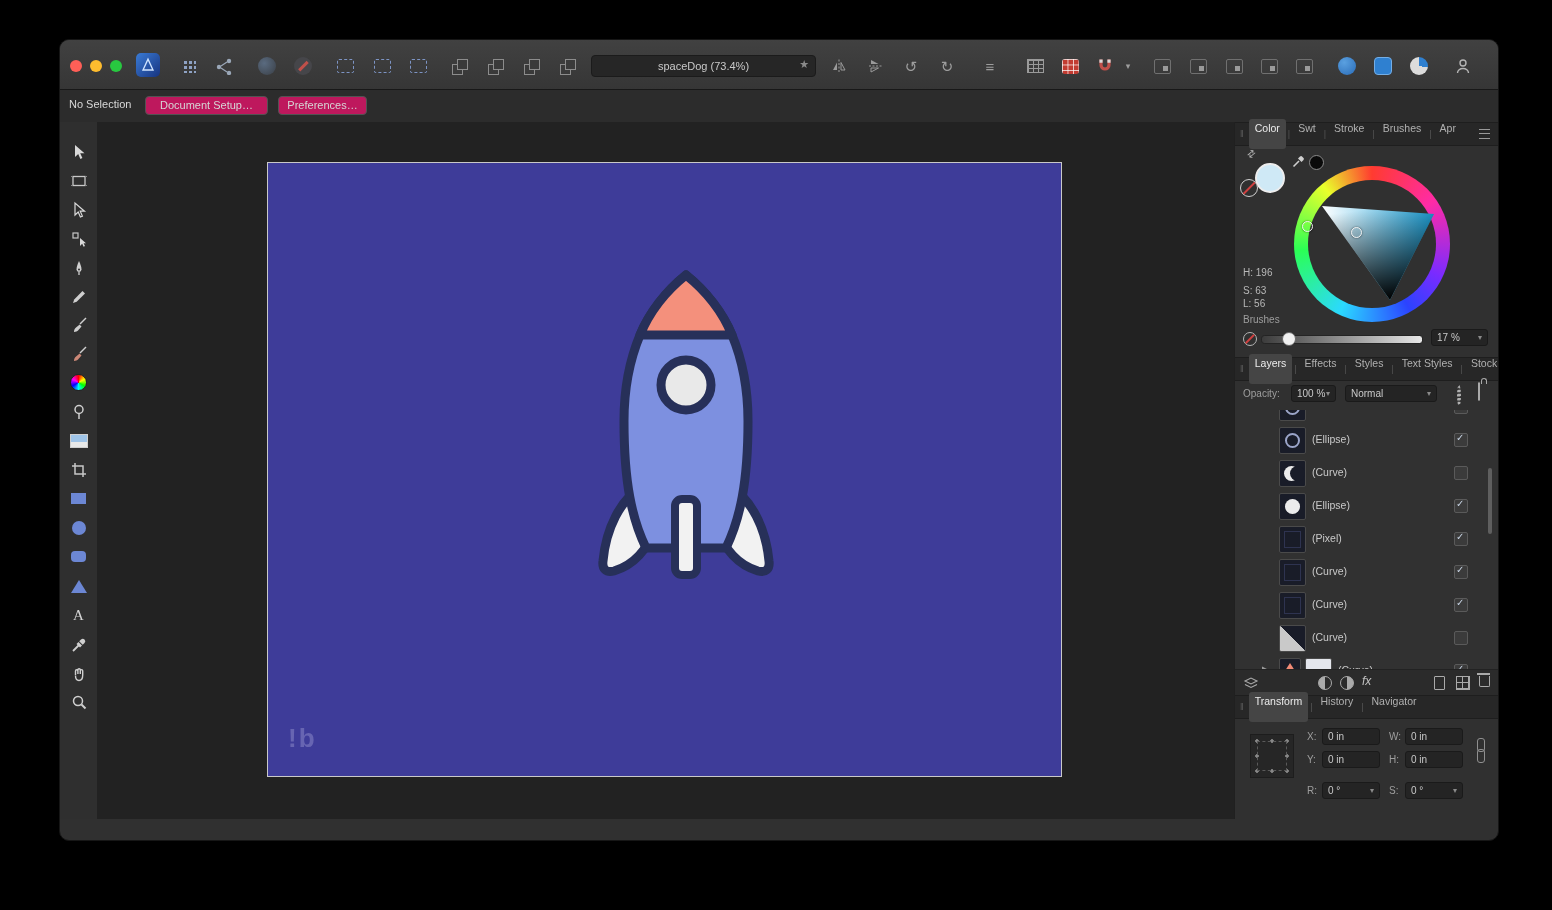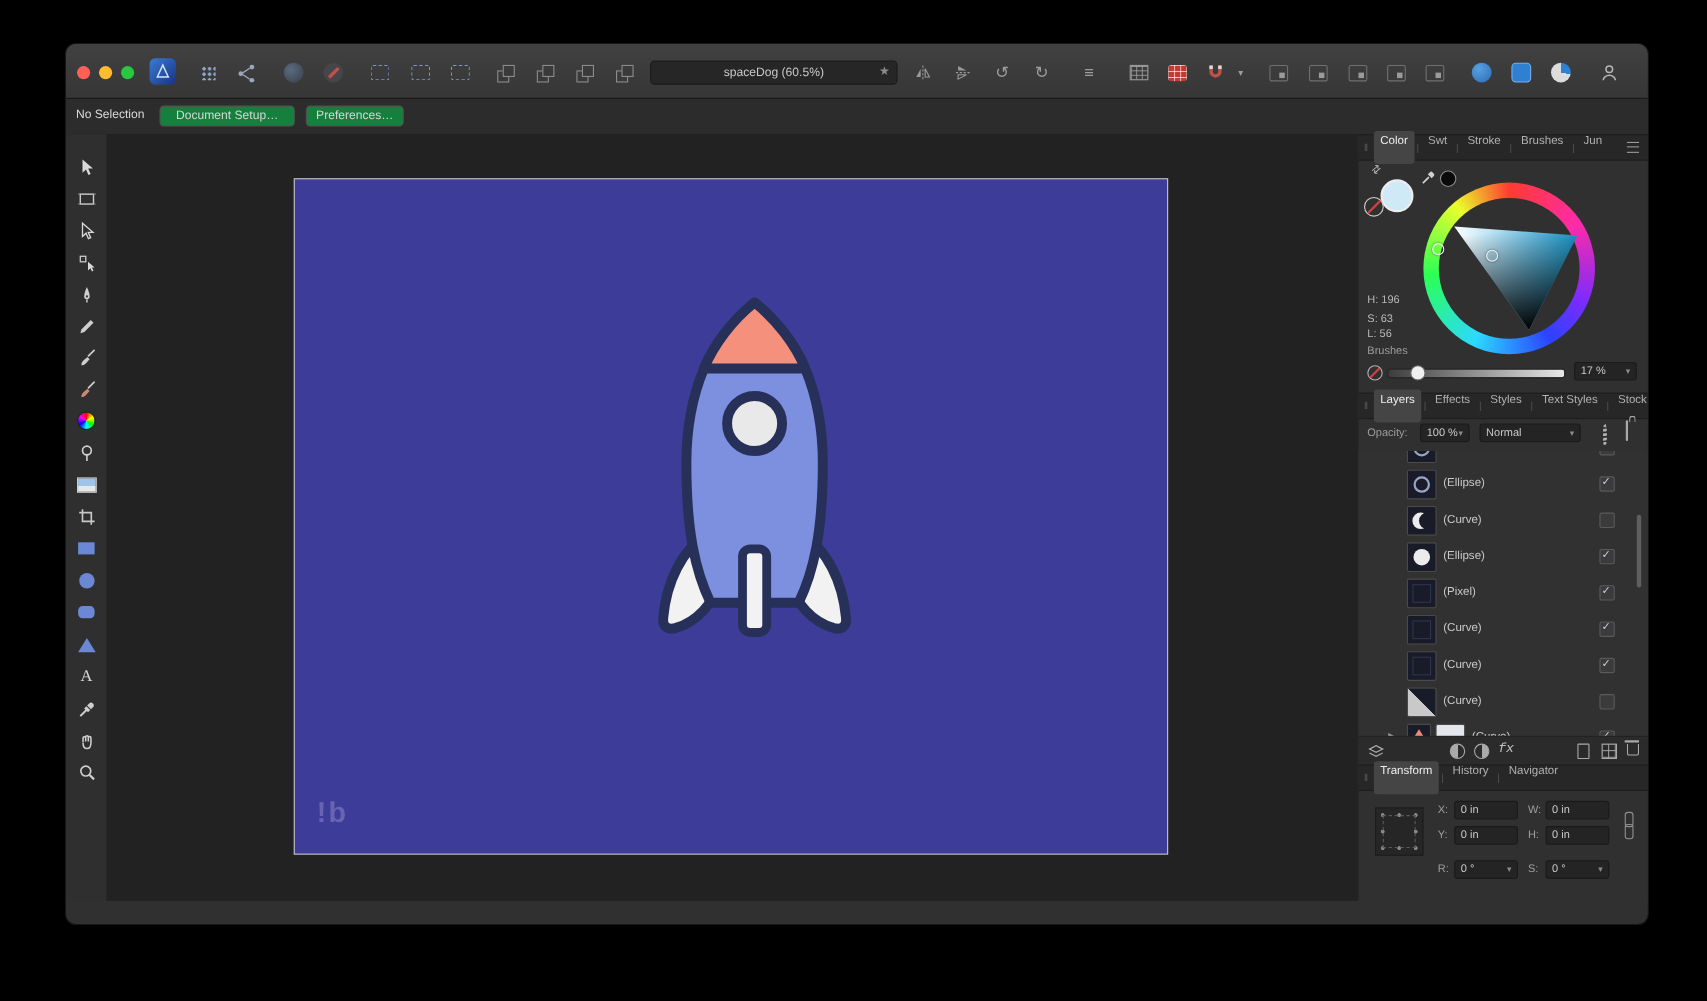--- a/index.html
+++ b/index.html
@@ -36,21 +36,21 @@
   .circle-btn{width:18px;height:18px;border-radius:50%;}
   .persona-a{background:radial-gradient(circle at 35% 35%,#5a6b80,#3a3f46);}
   .persona-b{position:relative;background:#46464a;overflow:hidden;}
   .persona-b::after{content:"";position:absolute;left:8px;top:3px;width:2.5px;height:12px;background:#c0504a;transform:rotate(45deg);}
   .blue-circle{background:radial-gradient(circle at 35% 30%,#5aa0e0,#2a6cb8);}
   .blue-square{width:18px;height:18px;border-radius:4px;background:#2f80d0;border:1px solid #74aee6;box-sizing:border-box;}
   .arc-circle{background:conic-gradient(#2f80d0 0 100deg,#dcdcdc 100deg 360deg);}
   
   .context-bar{position:absolute;left:0;top:50px;width:100%;height:32px;background:#2c2c2c;border-bottom:1px solid #1e1e1e;}
   .ctx-status{position:absolute;left:9px;top:8px;font-size:11px;color:#d8d8d8;}
-  .ctx-btn{position:absolute;top:6px;height:19px;background:#15803d;border:1px solid #535353;border-radius:4px;
+  .ctx-btn{position:absolute;top:6px;height:19px;background:#be185d;border:1px solid #535353;border-radius:4px;
     color:#d6d6d6;font-size:11px;line-height:17px;text-align:center;box-sizing:border-box;}
   
   .main{position:absolute;left:0;top:82px;width:100%;height:697px;}
   .tools-col{position:absolute;left:0;top:0;width:37px;height:100%;background:#2f2f2f;border-right:1px solid #242424;}
   .tool{position:absolute;left:8px;width:21px;height:21px;display:flex;align-items:center;justify-content:center;}
   .shape-rect{width:15px;height:11px;background:#6c87d4;}
   .shape-ellipse{width:14px;height:14px;border-radius:50%;background:#6c87d4;}
   .shape-rrect{width:15px;height:11px;border-radius:4px;background:#6c87d4;}
   .shape-tri{width:0;height:0;border-left:8px solid transparent;border-right:8px solid transparent;border-bottom:13px solid #6c87d4;}
   .tool-a{font-family:"Liberation Serif",serif;font-size:15px;color:#d5d5d5;}
@@ -110,21 +110,21 @@
     border-left:7px solid transparent;border-right:7px solid transparent;border-bottom:11px solid #f08a76;}
   .th-light{background:#e4e6ec;}
   .llabel{position:absolute;left:77px;top:0;line-height:33px;font-size:10.5px;color:#c9c9c9;}
   .cb{position:absolute;left:219px;top:10px;width:12px;height:12px;background:#3b3b3b;border:1px solid #5a5a5a;border-radius:2px;}
   .cb.checked::after{content:"✓";position:absolute;left:1px;top:-2px;color:#c6d2e2;font-size:10px;}
   .scroll-thumb{position:absolute;left:253px;width:4px;border-radius:2px;background:#5f5f5f;}
   .layers-toolbar{position:absolute;left:0;top:547px;width:100%;height:26px;background:#2b2b2b;border-top:1px solid #222;border-bottom:1px solid #222;}
   .lt-icon{position:absolute;top:6px;display:flex;align-items:center;justify-content:center;color:#b0b0b0;}
   .mask-icon{width:12px;height:12px;border-radius:50%;border:1.5px solid #aaa;background:linear-gradient(90deg,#aaa 0 50%,transparent 50%);}
   .adjust-icon{width:12px;height:12px;border-radius:50%;border:1.5px solid #aaa;background:linear-gradient(270deg,#aaa 0 50%,transparent 50%);}
-  .fx-text{font-family:Liberation Mono, monospace;font-style:italic;font-size:12px;color:#c0c0c0;}
+  .fx-text{font-family:Liberation Sans, sans-serif;font-style:italic;font-size:12px;color:#c0c0c0;}
   .page-icon{width:9px;height:12px;border:1px solid #aaa;border-radius:1px;}
   .grid4{width:12px;height:12px;border:1px solid #aaa;
     background-image:linear-gradient(#aaa 1px,transparent 1px),linear-gradient(90deg,#aaa 1px,transparent 1px);
     background-size:6px 6px;background-position:-1px -1px;}
   .trash{position:relative;width:9px;height:10px;border:1px solid #aaa;border-top:none;border-radius:0 0 2px 2px;margin-top:3px;}
   .trash::before{content:"";position:absolute;left:-3px;top:-3px;width:13px;height:1.5px;background:#aaa;}
   
   .proxy{position:absolute;left:15px;top:612px;width:42px;height:42px;background:#262626;border:1px solid #1d1d1d;
     background-image:
       radial-gradient(circle at 6px 6px,#888 1.5px,transparent 2px),
@@ -196,21 +196,21 @@
         <span class="sq2"></span>
       </span>
     <span class="tb-icon" style="left:461px">
         <span class="sq2"></span>
       </span>
     <span class="tb-icon" style="left:497px">
         <span class="sq2"></span>
       </span>
 
     <div class="doc-title-field" style="left:531px;top:15px;width:223px;height:20px">
-      <span>spaceDog (60.5%)</span>
+      <span>spaceDog (73.4%)</span>
       <span class="doc-star">★</span>
     </div>
 
     <span class="tb-icon" style="left:769px">
       <svg width="18" height="18" viewBox="0 0 18 18">
         <path d="M9,2.5 V15.5" stroke="#9a9a9a" stroke-width="1" stroke-dasharray="2,1.5"></path>
         <path d="M7,5.5 L3,13 h4 Z" fill="#9a9a9a"></path>
           <path d="M11,5.5 L15,13 h-4 Z" fill="none" stroke="#9a9a9a"></path>
       </svg>
     </span>
@@ -409,21 +409,21 @@
       <div class="tabbar" style="top:0">
         <span class="drag-handle">‖</span>
         <span class="tab active">Color</span>
           <span class="tab-sep">|</span>
         <span class="tab">Swt</span>
           <span class="tab-sep">|</span>
         <span class="tab">Stroke</span>
           <span class="tab-sep">|</span>
         <span class="tab">Brushes</span>
           <span class="tab-sep">|</span>
-        <span class="tab">Jun</span>
+        <span class="tab">Apr</span>
         <span class="menulines"></span>
       </div>
 
       <span class="swap">⇄</span>
       <span class="fill-swatch"></span>
       <span class="none-swatch" style="left:5px;top:57px;width:16px;height:16px"></span>
       <span class="abs" style="left:56px;top:31px">
         <svg width="16" height="16" viewBox="0 0 16 16">
           <path d="M2.5,13.5 L8,8" stroke="#cfcfcf" stroke-width="1.6"></path>
           <path d="M7,5.5 l3.5,3.5 2,-2 a1.6,1.6 0 0 0 -0.2,-2.3 l-1,-1 a1.6,1.6 0 0 0 -2.3,-0.2 Z" fill="#cfcfcf"></path>

